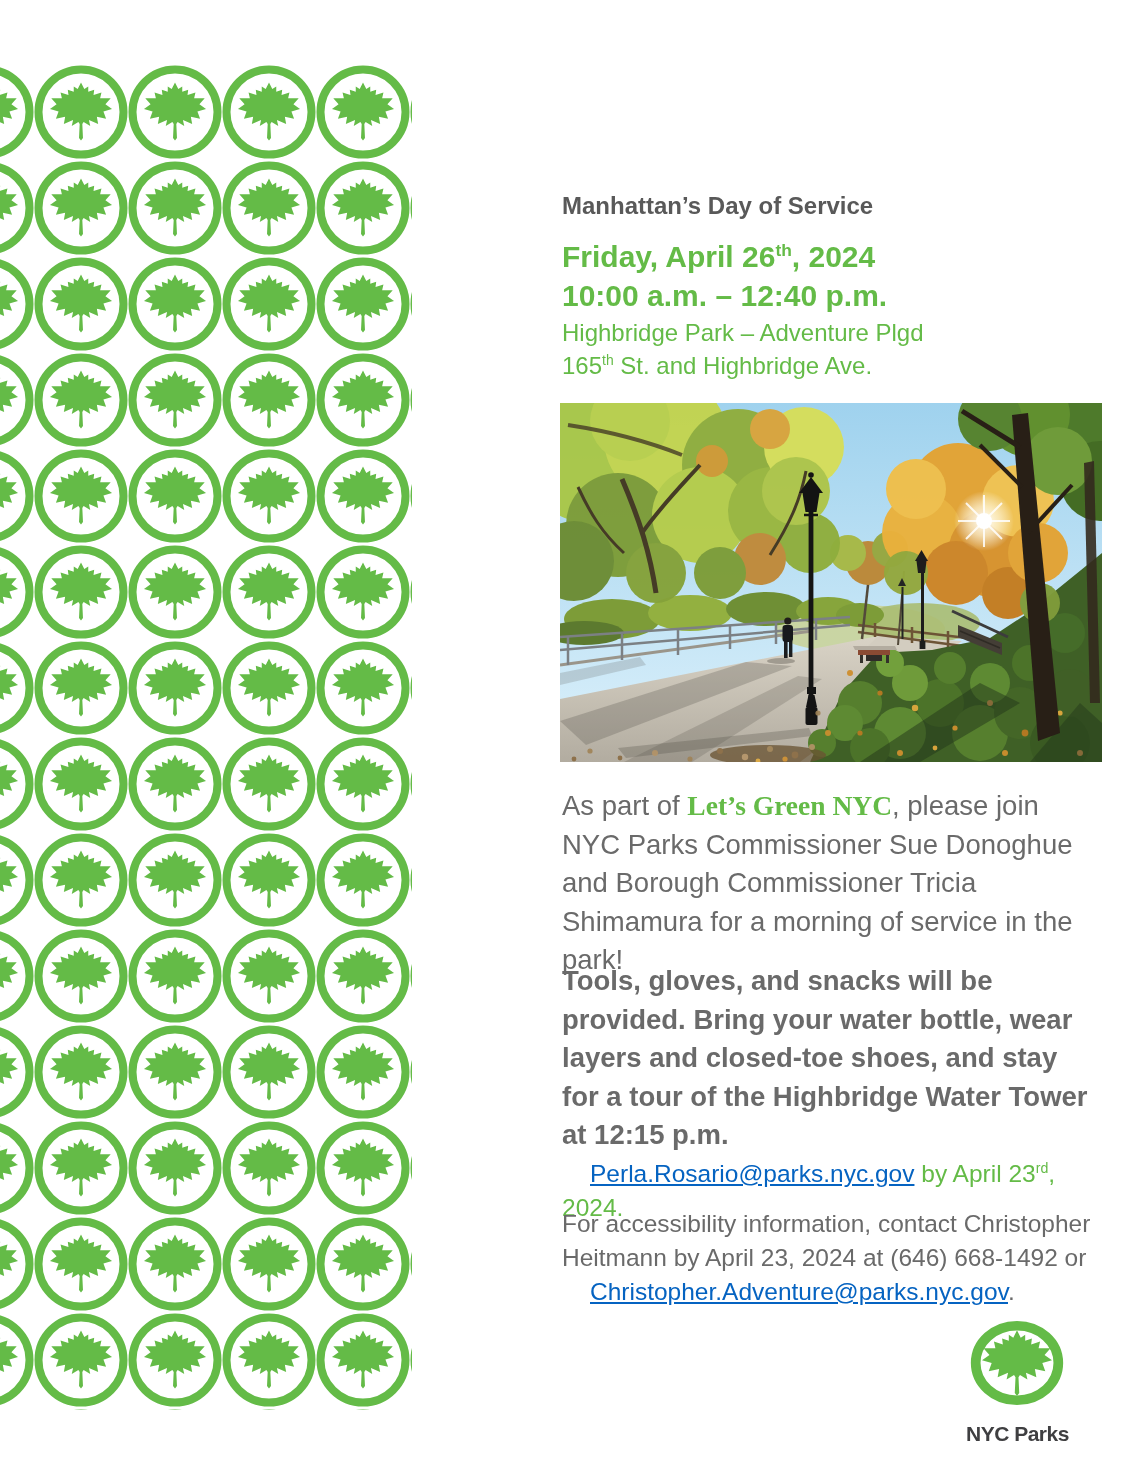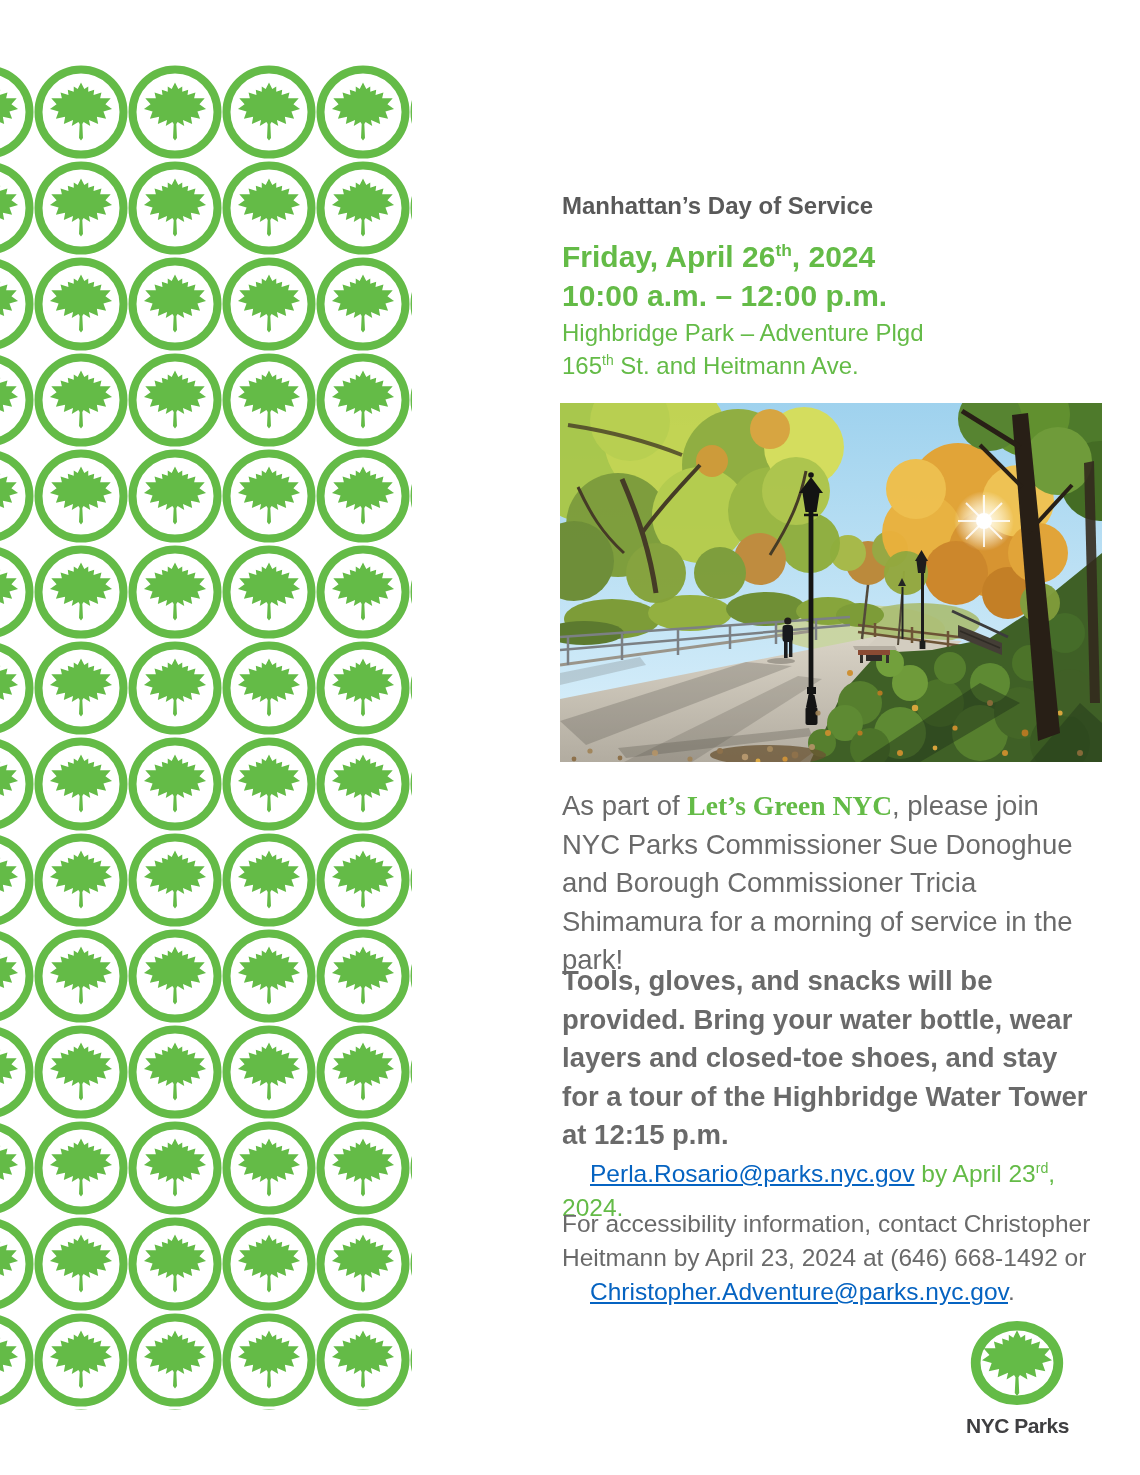--- a/index.html
+++ b/index.html
@@ -43,21 +43,21 @@
   #p1 strong{color:var(--green);font-weight:bold;font-family:Liberation Serif, serif;}
   .note{
     left:562px;width:532px;
     font-size:24.5px;line-height:34px;
   }
   #rsvp{top:1123px;color:var(--green);}
   #access{top:1207px;color:var(--body-gray);}
   a.link{color:var(--link-blue);text-decoration:underline;cursor:pointer;margin-left:28px;}
   #logo{left:966px;top:1316px;width:102px;text-align:center;}
   #logo-caption{
-    margin-top:0;font-size:21px;font-weight:bold;
+    margin-top:8px;font-size:21px;font-weight:bold;
     color:var(--logo-text);letter-spacing:-0.5px;white-space:nowrap;
   }
 </style>
 </head>
 <body>
 
 <svg id="leaf-pattern" class="abs" width="412" height="1346" viewBox="0 0 412 1346" aria-hidden="true">
   <defs>
     <path id="leafPath" d="M50 0 L55 10 L61 6 L61 14 L70 11 L69 19 L81 15 L79 24 L95 24 L87 33 L97 40 L84 44 L88 55 L74 52 L76 63 L62 57 L64 66 L54 60 L52 63 L53 84 L50 88 L47 84 L48 63 L46 60 L36 66 L38 57 L24 63 L26 52 L12 55 L16 44 L3 40 L13 33 L5 24 L21 24 L19 15 L31 19 L30 11 L39 14 L39 6 L45 10 Z"></path>
     <pattern id="leafTile" x="-60" y="0" width="94" height="96" patternUnits="userSpaceOnUse">
@@ -65,25 +65,25 @@
       <use href="#leafPath" class="gr-fill" transform="translate(14,18.5) scale(0.66)"></use>
     </pattern>
   </defs>
   <rect width="412" height="1346" fill="url(#leafTile)"></rect>
 </svg>
 
 <h1 id="title" class="abs">Manhattan’s Day of Service</h1>
 
 <div id="event-big" class="abs">
   <div><span>Friday, April 26</span><sup>th</sup><span>, 2024</span></div>
-  <div>10:00 a.m. – 12:00 p.m.</div>
+  <div>10:00 a.m. – 12:40 p.m.</div>
 </div>
 <div id="event-small" class="abs">
   <div>Highbridge Park – Adventure Plgd</div>
-  <div><span>165</span><sup>th</sup><span> St. and Heitmann Ave.</span></div>
+  <div><span>165</span><sup>th</sup><span> St. and Highbridge Ave.</span></div>
 </div>
 
 <div id="photo" class="abs">
 <svg width="542" height="359" viewBox="0 0 542 359" role="img" aria-label="Sunlit paved path in Highbridge Park with autumn trees, a black lamp post, metal railing and a person walking">
   <defs>
     <linearGradient id="skyG" x1="0" y1="0" x2="0" y2="1">
       <stop offset="0" stop-color="#9fd2ee"></stop>
           <stop offset="1" stop-color="#ddf1fb"></stop>
     </linearGradient>
     <linearGradient id="pathG" x1="0" y1="0" x2="0" y2="1">

